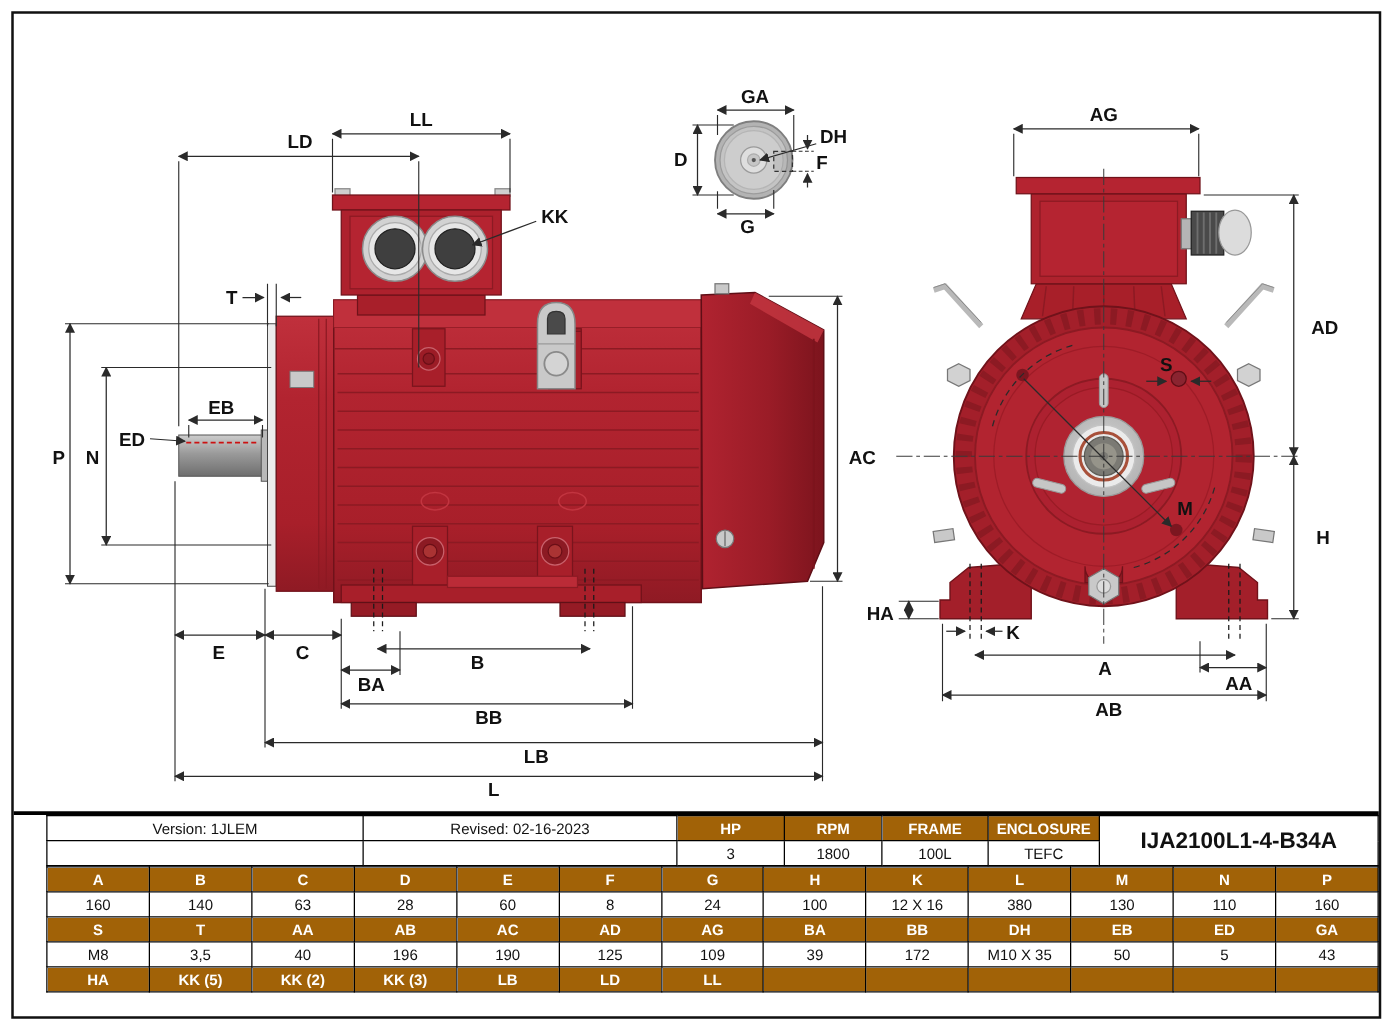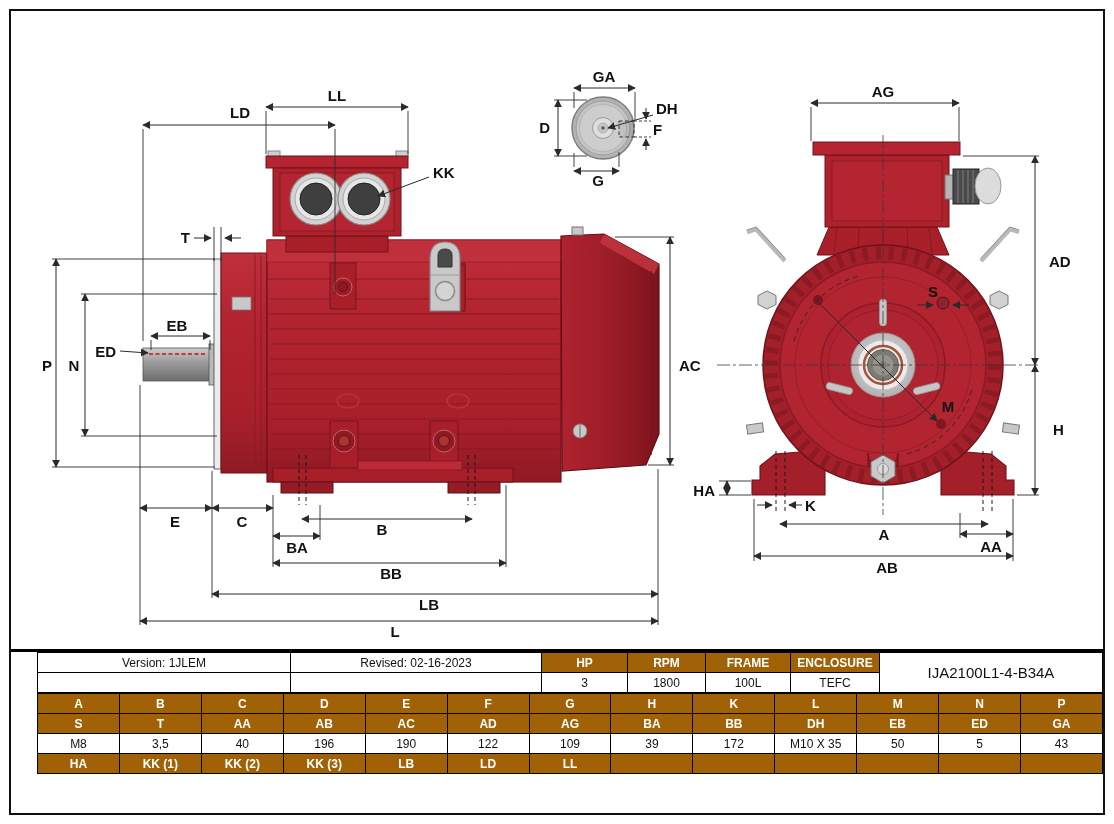--- a/index.html
+++ b/index.html
@@ -16,21 +16,21 @@
   .boltdash{stroke:#1a1a1a;stroke-width:1;fill:none;stroke-dasharray:4 3;}
 
   
   .tables{flex:1;display:flex;flex-direction:column;border-top:3px solid #000;padding-left:26px;}
   table{border-collapse:collapse;table-layout:fixed;width:100%;}
   td{border:1.6px solid #000;text-align:center;vertical-align:middle;
      font-size:12px;padding:0;height:19px;white-space:nowrap;overflow:hidden;}
   .info-table td{height:19px;}
   td.hdr{background:#a16207;color:#fff;font-weight:bold;}
   td.val{background:#fff;color:#111;}
-  td.part{font-weight:normal;font-size:15px;}
+  td.part{font-weight:bold;font-size:18px;}
 </style>
 </head>
 <body>
 
 <div class="page">
   <div class="frame">
 
     <div class="drawing-wrap">
     <svg width="1092" height="638" viewBox="8 8 1092 638" preserveAspectRatio="none">
       <defs>
@@ -440,52 +440,67 @@
           <td class="hdr">F</td>
           <td class="hdr">G</td>
           <td class="hdr">H</td>
           <td class="hdr">K</td>
           <td class="hdr">L</td>
           <td class="hdr">M</td>
           <td class="hdr">N</td>
           <td class="hdr">P</td>
         </tr>
         <tr>
+          <td class="val">160</td>
+          <td class="val">140</td>
+          <td class="val">63</td>
+          <td class="val">28</td>
+          <td class="val">60</td>
+          <td class="val">8</td>
+          <td class="val">24</td>
+          <td class="val">100</td>
+          <td class="val">12 X 16</td>
+          <td class="val">380</td>
+          <td class="val">130</td>
+          <td class="val">110</td>
+          <td class="val">160</td>
+        </tr>
+        <tr>
           <td class="hdr">S</td>
           <td class="hdr">T</td>
           <td class="hdr">AA</td>
           <td class="hdr">AB</td>
           <td class="hdr">AC</td>
           <td class="hdr">AD</td>
           <td class="hdr">AG</td>
           <td class="hdr">BA</td>
           <td class="hdr">BB</td>
           <td class="hdr">DH</td>
           <td class="hdr">EB</td>
           <td class="hdr">ED</td>
           <td class="hdr">GA</td>
         </tr>
         <tr>
           <td class="val">M8</td>
           <td class="val">3,5</td>
           <td class="val">40</td>
           <td class="val">196</td>
           <td class="val">190</td>
-          <td class="val">122</td>
+          <td class="val">125</td>
           <td class="val">109</td>
           <td class="val">39</td>
           <td class="val">172</td>
           <td class="val">M10 X 35</td>
           <td class="val">50</td>
           <td class="val">5</td>
           <td class="val">43</td>
         </tr>
         <tr>
           <td class="hdr">HA</td>
-          <td class="hdr">KK (1)</td>
+          <td class="hdr">KK (5)</td>
           <td class="hdr">KK (2)</td>
           <td class="hdr">KK (3)</td>
           <td class="hdr">LB</td>
           <td class="hdr">LD</td>
           <td class="hdr">LL</td>
           <td class="hdr"></td>
           <td class="hdr"></td>
           <td class="hdr"></td>
           <td class="hdr"></td>
           <td class="hdr"></td>

